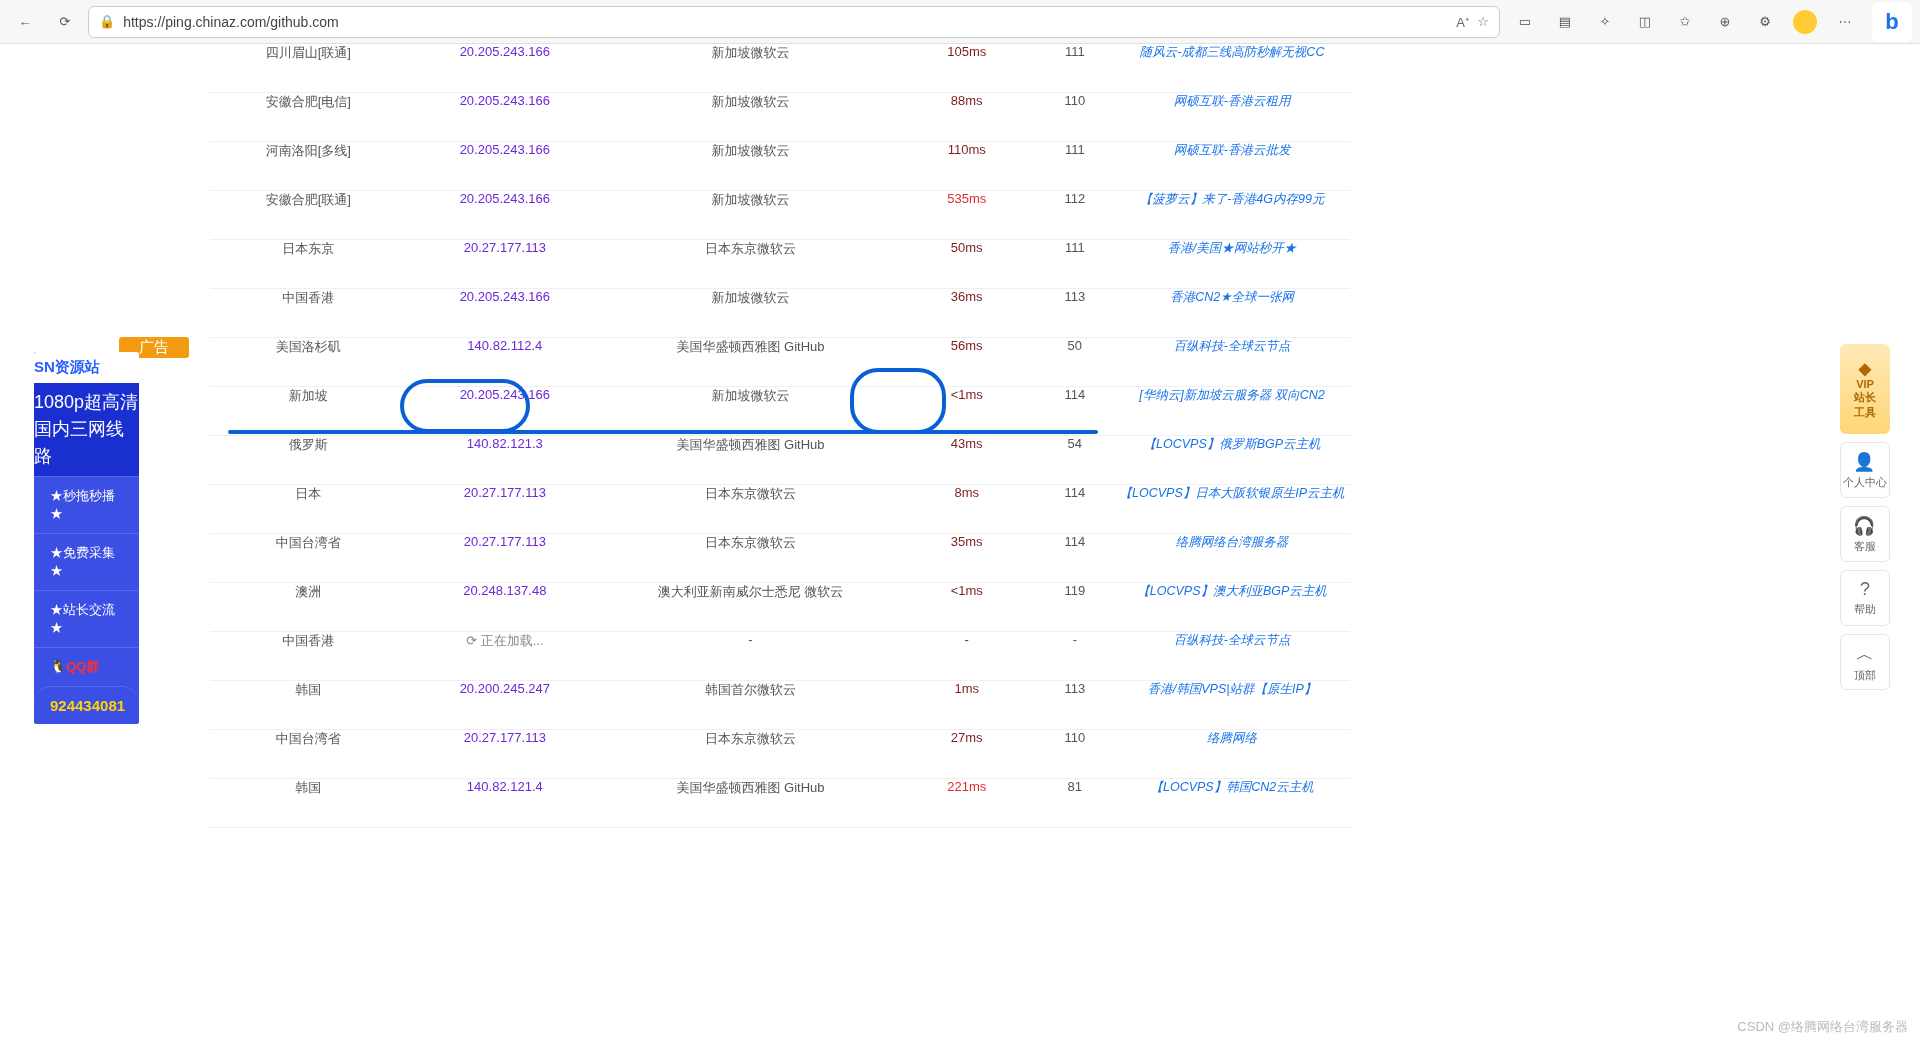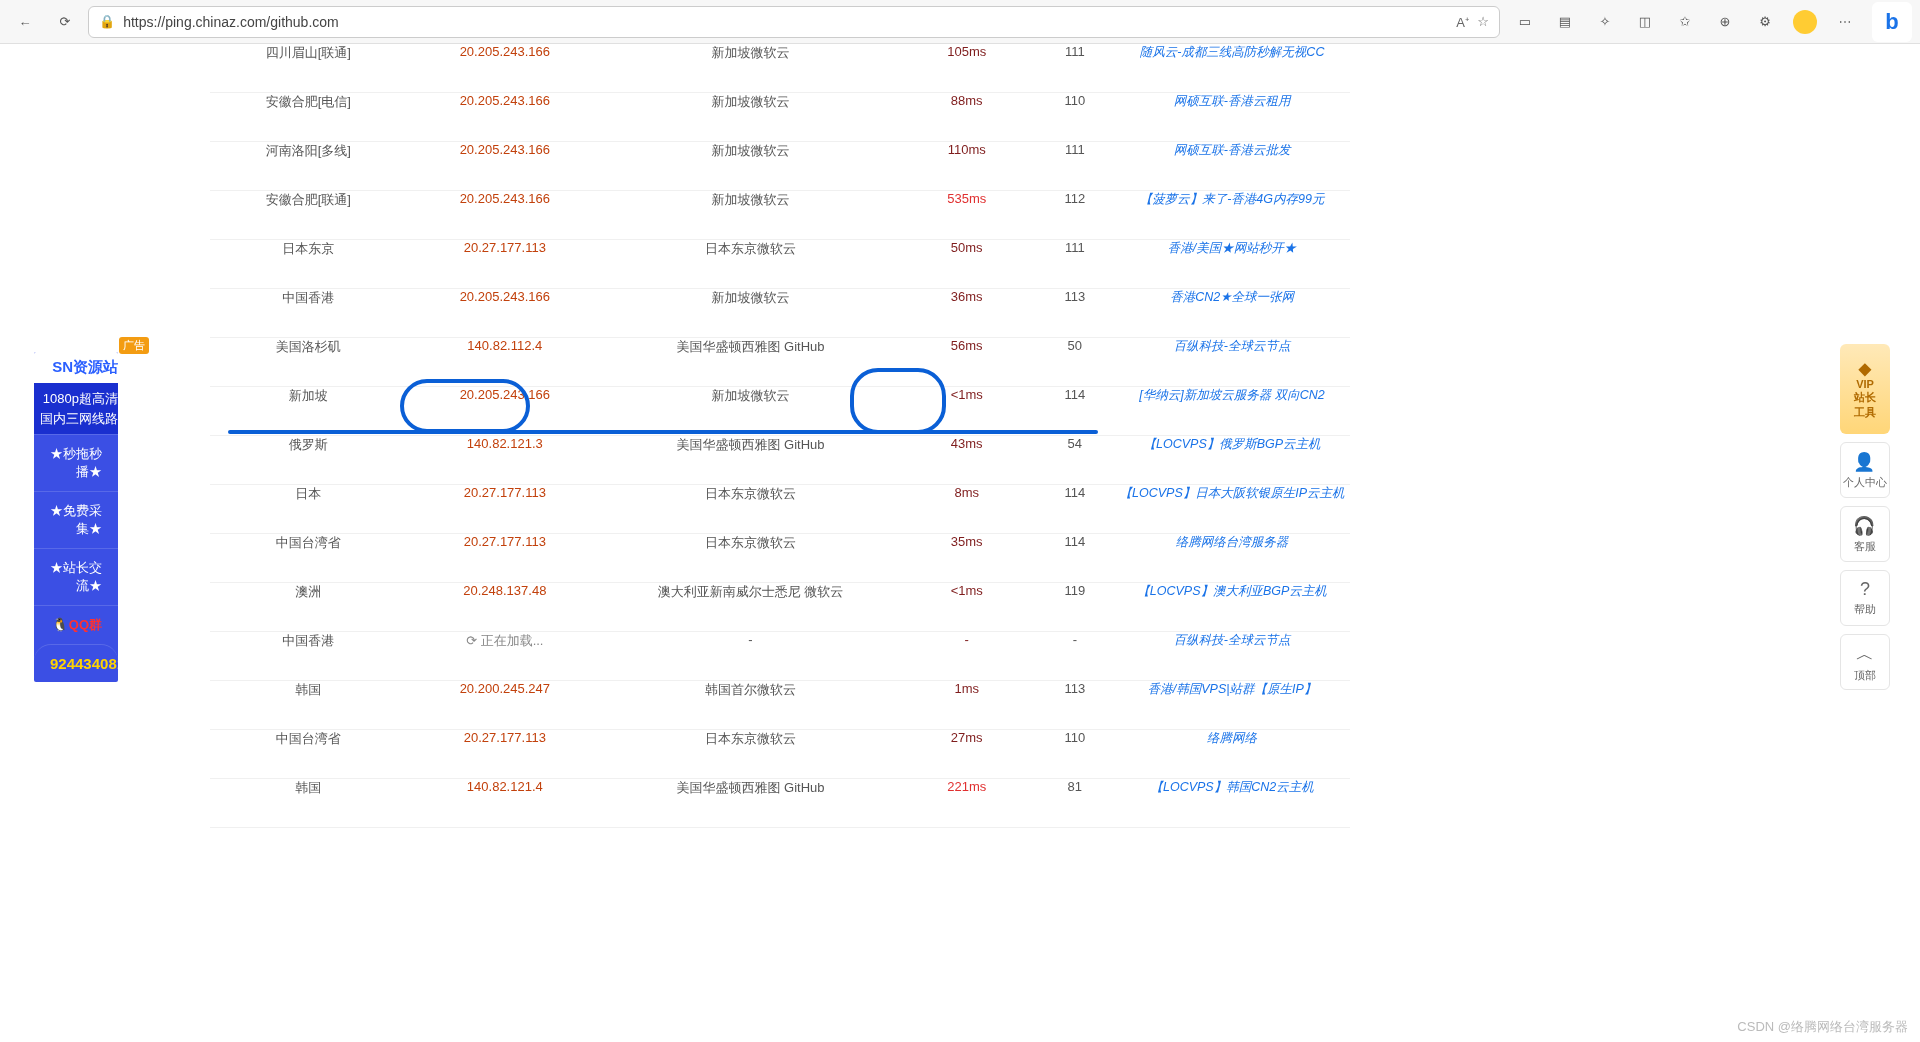--- a/index.html
+++ b/index.html
@@ -15,34 +15,34 @@
 .avatar-ico { width: 24px; height: 24px; border-radius: 50%; background: #ffcc33; display:inline-block; }
 .bing { width: 40px; height: 40px; border-radius: 6px; background: #fff; display:flex; align-items:center; justify-content:center; margin-left:6px; color:#1a73e8; font-weight:bold; font-size:22px; }
 
 
 .page { position: relative; height: 998px; }
 .table-wrap { margin-left: 210px; width: 1140px; }
 .row { display: flex; height: 49px; border-bottom: 1px solid #f0f0f0; }
 .row > div { text-align: center; }
 .c-loc { width: 200px; color: #555; }
 .c-ip  { width: 200px; }
-.c-ip a { color: #c2410c; text-decoration: none; }
+.c-ip a { color: #6d28d9; text-decoration: none; }
 .c-reg { width: 300px; color: #555; }
 .c-lat { width: 140px; color: #7f1d1d; }
 .c-hop { width: 80px; color: #555; }
 .c-spn { width: 240px; font-style: italic; }
 .c-spn a { color: #1a73e8; text-decoration: none; font-size: 12.5px; }
 .lat-red { color: #e03030; }
 .loading { color: #888; }
 
 
-.ad-badge { position: absolute; left: 119px; top: 293px; background: #f39c12; color: #fff; font-size: 11px; padding: 1px 4px; border-radius: 3px; }
-.ad-left { position: absolute; left: 34px; top: 308px; width: 84px; background: #3b4fe4; color: #fff; text-align: right; border-radius: 2px; overflow:hidden; }
+.ad-badge { position: absolute; left: 119px; top: 293px; background: #f39c12; color: #fff; font-size: 15px; padding: 1px 20px; border-radius: 3px; }
+.ad-left { position: absolute; left: 34px; top: 308px; width: 105px; background: #3b4fe4; color: #fff; text-align: left; border-radius: 2px; overflow:hidden; }
 .ad-head { background: #fff; color: #2a5fff; font-weight: bold; padding: 6px 0; font-size: 15px; }
-.ad-sub { background: #1a2fcf; padding: 6px 0; font-size: 13px; line-height: 1.5; }
+.ad-sub { background: #1a2fcf; padding: 6px 0; font-size: 18px; line-height: 1.5; }
 .ad-item { padding: 10px 16px; font-size: 13px; border-top: 1px solid rgba(255,255,255,.15); }
 .ad-item.star::before, .ad-item.star::after { content:"★"; color:#fff; }
 .ad-qq { color:#ff3030; font-weight:bold; }
 .ad-num { color:#ffd400; font-weight:bold; font-size:15px;border-radius:17px; }
 
 
 .right-tools { position: absolute; right: 30px; top: 300px; width: 50px; display:flex; flex-direction:column; gap:8px; }
 .rt-btn { background:#fff; border:1px solid #e5e5e5; border-radius:6px; height:56px; display:flex; flex-direction:column; align-items:center; justify-content:center; font-size:11px; color:#666; cursor:pointer; }
 .rt-btn.vip { background: linear-gradient(#ffe9b8,#ffd678); border:none; color:#b06a00; height:90px; font-weight:bold; }
 .rt-btn .ico { font-size:18px; margin-bottom:2px; }

